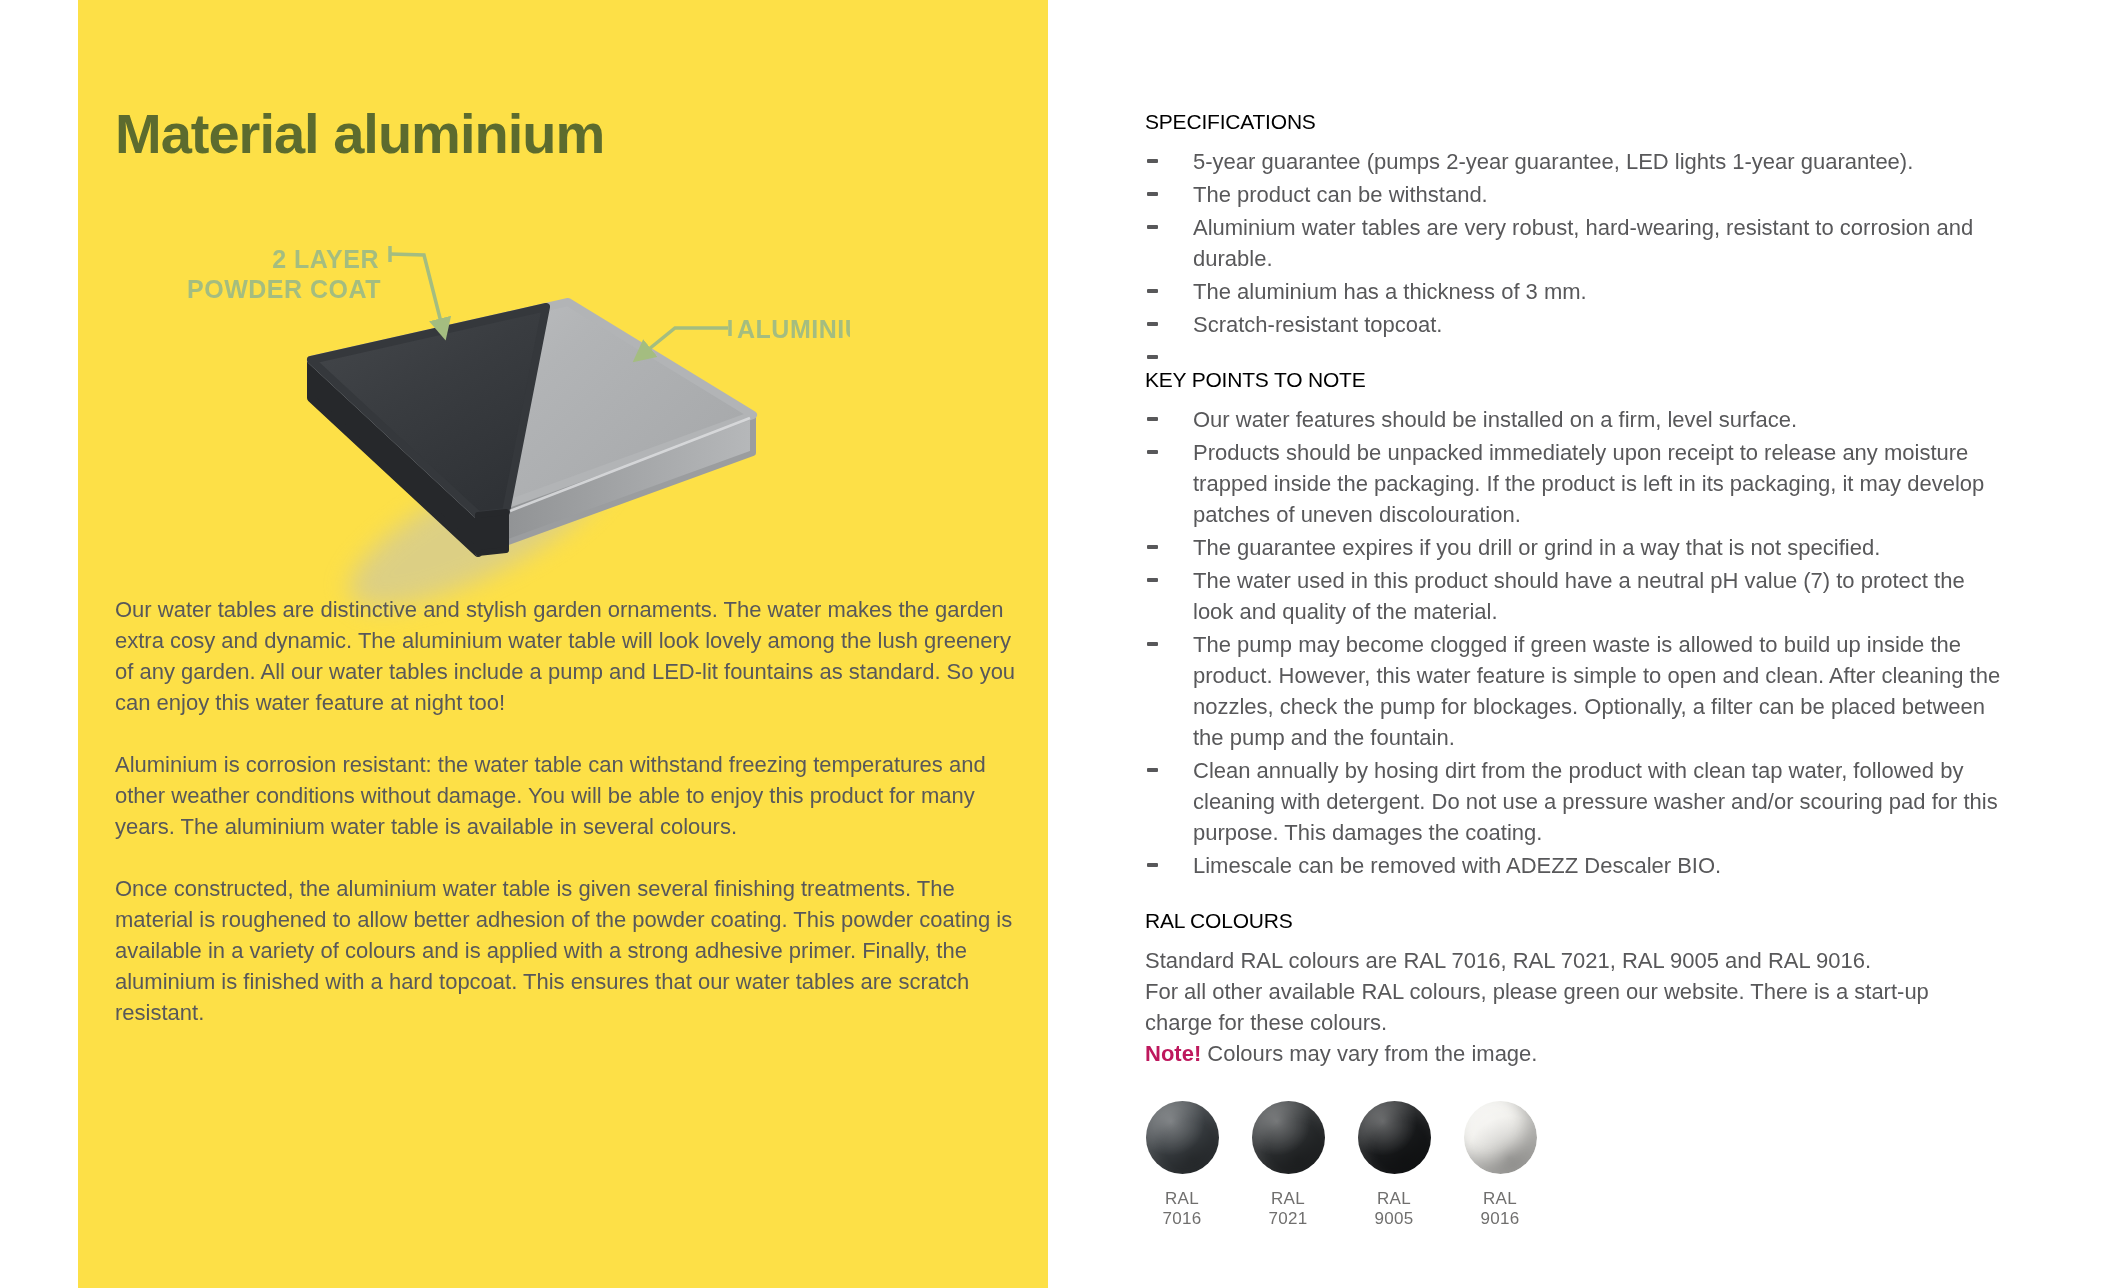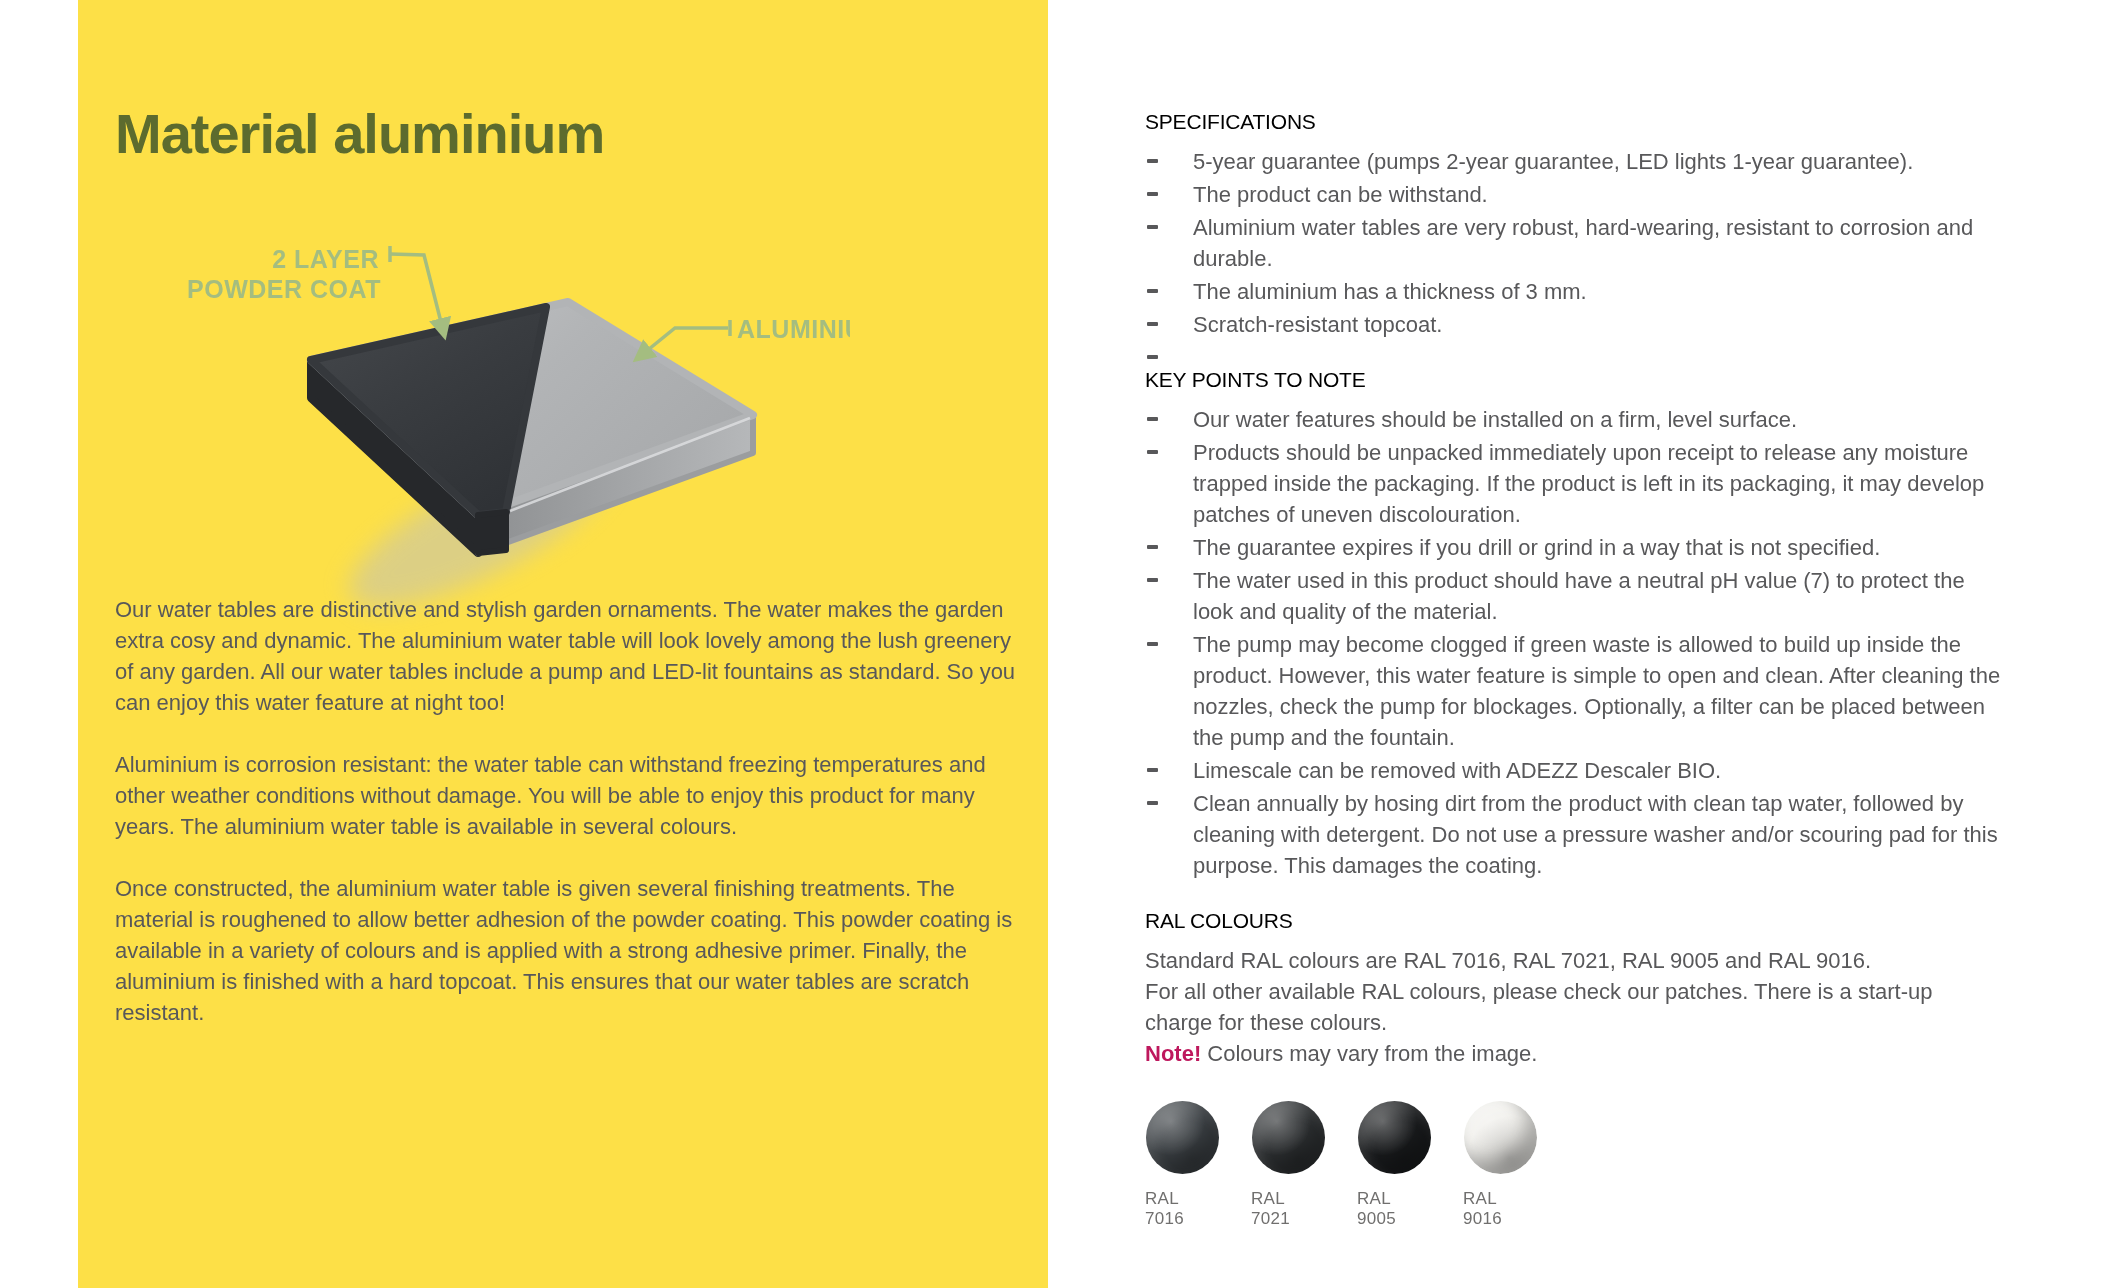--- a/index.html
+++ b/index.html
@@ -64,21 +64,21 @@
   }
   .bullet-dash {
     position: absolute; left: 2px; top: 13px;
     width: 11px; height: 4px; border-radius: 1px;
     background: #58585a;
   }
   .ral-text div { white-space: nowrap; }
   .note-line .note-label { font-weight: 700; color: #be185d; }
 
   .swatches { display: flex; gap: 32px; margin-top: 32px; }
-  .swatch { width: 74px; }
+  .swatch { width: 74px; text-align: center; }
   .sphere {
     width: 73px; height: 73px; border-radius: 50%;
     margin: 0 auto;
     background:
       radial-gradient(circle at 34% 28%, rgba(255,255,255,0.32), rgba(255,255,255,0) 48%),
       radial-gradient(circle at 62% 78%, rgba(0,0,0,0.22), rgba(0,0,0,0) 58%),
       var(--c, #888888);
     box-shadow:
       inset -11px -13px 16px rgba(0,0,0,0.28),
       inset 7px 9px 13px rgba(255,255,255,0.16);
@@ -165,28 +165,28 @@
       <li><span class="bullet-dash"></span></li>
     </ul>
 
     <h2 class="section-heading gap">KEY POINTS TO NOTE</h2>
     <ul class="dash-list">
       <li><span class="bullet-dash"></span><span>Our water features should be installed on a firm, level surface.</span></li>
       <li><span class="bullet-dash"></span><span>Products should be unpacked immediately upon receipt to release any moisture trapped inside the packaging. If the product is left in its packaging, it may develop patches of uneven discolouration.</span></li>
       <li><span class="bullet-dash"></span><span>The guarantee expires if you drill or grind in a way that is not specified.</span></li>
       <li><span class="bullet-dash"></span><span>The water used in this product should have a neutral pH value (7) to protect the look and quality of the material.</span></li>
       <li><span class="bullet-dash"></span><span>The pump may become clogged if green waste is allowed to build up inside the product. However, this water feature is simple to open and clean. After cleaning the nozzles, check the pump for blockages. Optionally, a filter can be placed between the pump and the fountain.</span></li>
+      <li><span class="bullet-dash"></span><span>Clean annually by hosing dirt from the product with clean tap water, followed by cleaning with detergent. Do not use a pressure washer and/or scouring pad for this purpose. This damages the coating.</span></li>
       <li><span class="bullet-dash"></span><span>Limescale can be removed with ADEZZ Descaler BIO.</span></li>
-      <li><span class="bullet-dash"></span><span>Clean annually by hosing dirt from the product with clean tap water, followed by cleaning with detergent. Do not use a pressure washer and/or scouring pad for this purpose. This damages the coating.</span></li>
     </ul>
 
     <h2 class="section-heading gap">RAL COLOURS</h2>
     <div class="ral-text">
       <div>Standard RAL colours are RAL 7016, RAL 7021, RAL 9005 and RAL 9016.</div>
-      <div>For all other available RAL colours, please check our patches. There is a start-up</div>
+      <div>For all other available RAL colours, please green our website. There is a start-up</div>
       <div>charge for these colours.</div>
     </div>
     <div class="note-line">
       <span class="note-label">Note!</span>
       <span>Colours may vary from the image.</span>
     </div>
 
     <div class="swatches">
       <div class="swatch">
         <div class="sphere" style="--c: #3e4347;"></div>

